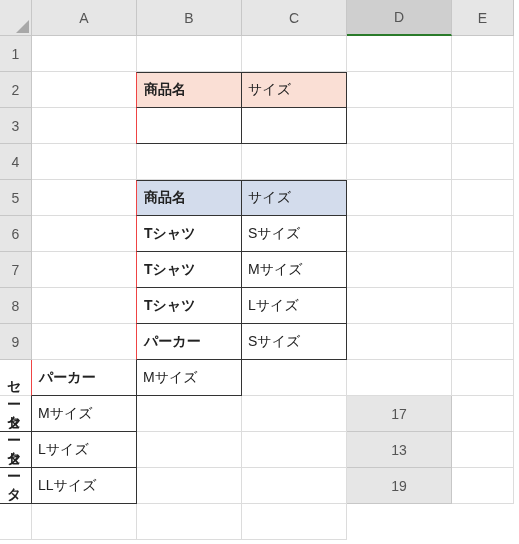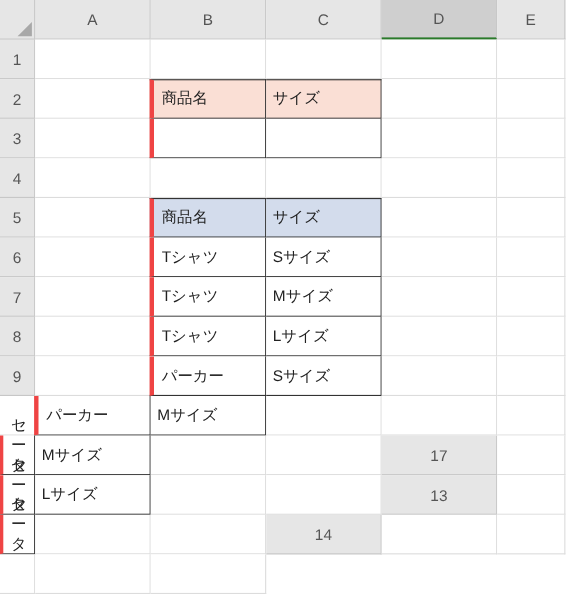--- a/index.html
+++ b/index.html
@@ -50,21 +50,21 @@
       border-right: 1px solid #dcdcdc;
       border-bottom: 1px solid #dcdcdc;
       display: flex;
       align-items: center;
       padding: 0 6px;
       background: #fff;
       color: #222;
       position: relative;
     }
     .b-top    { border-top:    1px solid #333; }
-    .b-left   { border-left:   4px solid #ef4444; margin-left: -1px; padding-left: 7px;}
+    .b-left   { border-left:   1px solid #ef4444; margin-left: -1px; padding-left: 7px; font-weight: bold;}
     .b-right  { border-right:  1px solid #333; }
     .b-bottom { border-bottom: 1px solid #333; }
     .hdr-warm { background: #fadfd5; }
     .hdr-cool { background: #d3dcec; }
   </style>
 </head>
 <body>
 
 <div class="sheet">
 
@@ -153,22 +153,23 @@
   <div class="row-header">17</div>
   <div class="cell"></div>
   <div class="cell b-left b-right b-bottom">セーター</div>
   <div class="cell b-right b-bottom">Lサイズ</div>
   <div class="cell"></div>
   <div class="cell"></div>
 
   <div class="row-header">13</div>
   <div class="cell"></div>
   <div class="cell b-left b-right b-bottom">セーター</div>
+  <div class="cell b-right b-bottom">LLサイズ</div>
   <div class="cell"></div>
   <div class="cell"></div>
 
-  <div class="row-header">14</div>
+  <div class="row-header">19</div>
   <div class="cell"></div>
   <div class="cell"></div>
   <div class="cell"></div>
   <div class="cell"></div>
   <div class="cell"></div>
 </div>
 
 </body></html>

